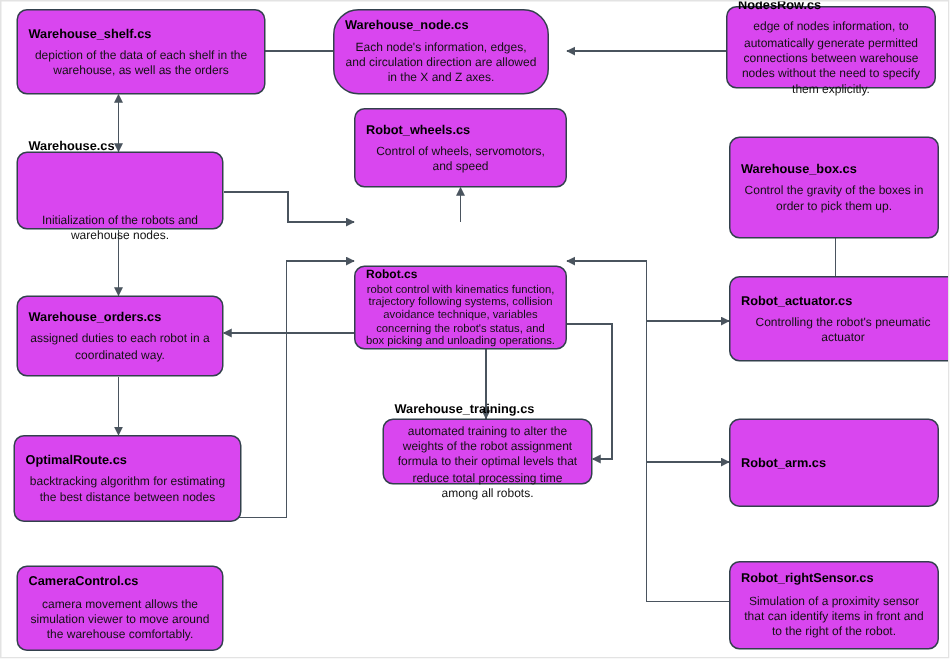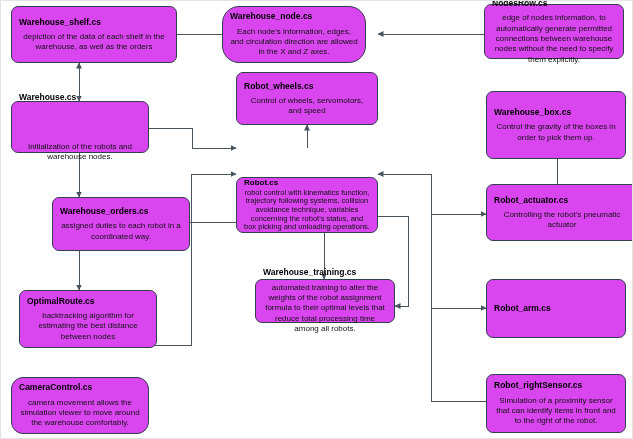--- a/index.html
+++ b/index.html
@@ -83,31 +83,31 @@
   <div class="node" style="left: 10px; top: 5px; width: 166px; height: 57px;">
     <div class="node-title">Warehouse_shelf.cs</div>
     <div class="node-desc">depiction of the data of each shelf in the warehouse, as well as the orders</div>
   </div>
 
   <div class="node" style="left: 10px; top: 100px; width: 138px; height: 52px; gap: 40px;">
     <div class="node-title">Warehouse.cs</div>
     <div class="node-desc">Initialization of the robots and warehouse nodes.</div>
   </div>
 
-  <div class="node" style="left: 10px; top: 196px; width: 138px; height: 54px; margin-left: 41px;">
+  <div class="node" style="left: 10px; top: 196px; width: 138px; height: 54px;">
     <div class="node-title">Warehouse_orders.cs</div>
     <div class="node-desc">assigned duties to each robot in a coordinated way.</div>
   </div>
 
-  <div class="node" style="left: 18px; top: 289px; width: 138px; height: 58px;">
+  <div class="node" style="left: 8px; top: 289px; width: 152px; height: 58px;">
     <div class="node-title">OptimalRoute.cs</div>
     <div class="node-desc">backtracking algorithm for estimating the best distance between nodes</div>
   </div>
 
-  <div class="node" style="left: 10px; top: 376px; width: 138px; height: 57px; border-radius: 12px;">
+  <div class="node" style="left: 10px; top: 376px; width: 138px; height: 57px;">
     <div class="node-title">CameraControl.cs</div>
     <div class="node-desc">camera movement allows the simulation viewer to move around the warehouse comfortably.</div>
   </div>
 
   <div class="node" style="left: 221px; top: 5px; width: 144px; height: 57px; border-radius: 17px;">
     <div class="node-title">Warehouse_node.cs</div>
     <div class="node-desc">Each node's information, edges, and circulation direction are allowed in the X and Z axes.</div>
   </div>
 
   <div class="node" style="left: 235px; top: 71px; width: 142px; height: 53px;">

